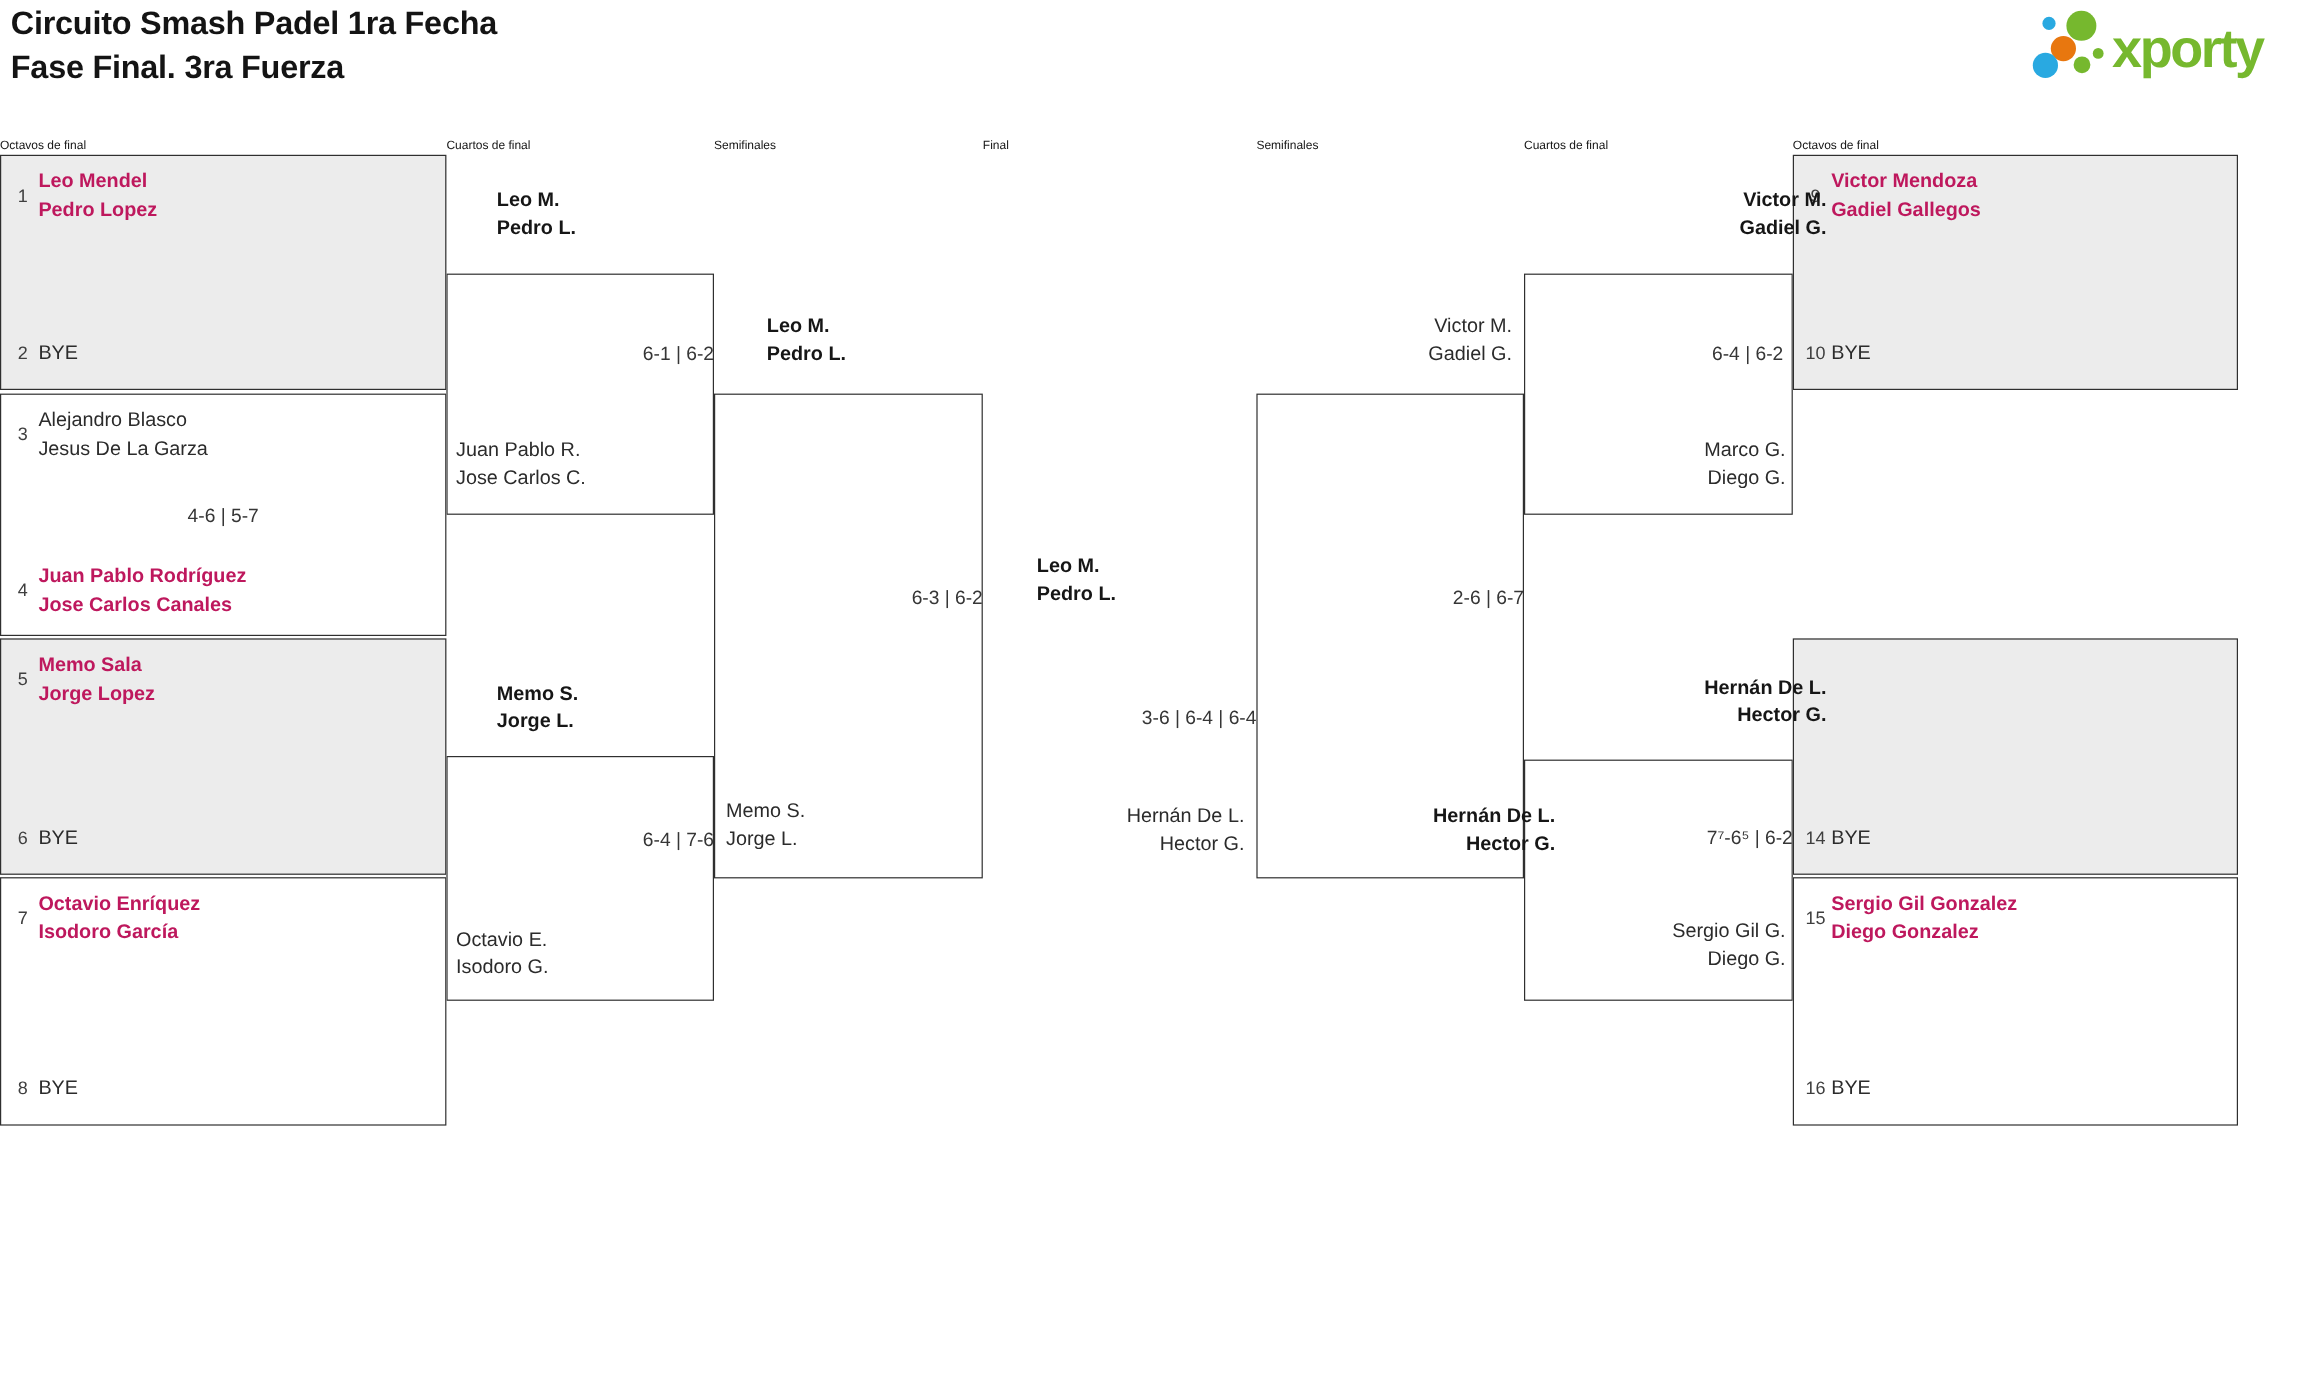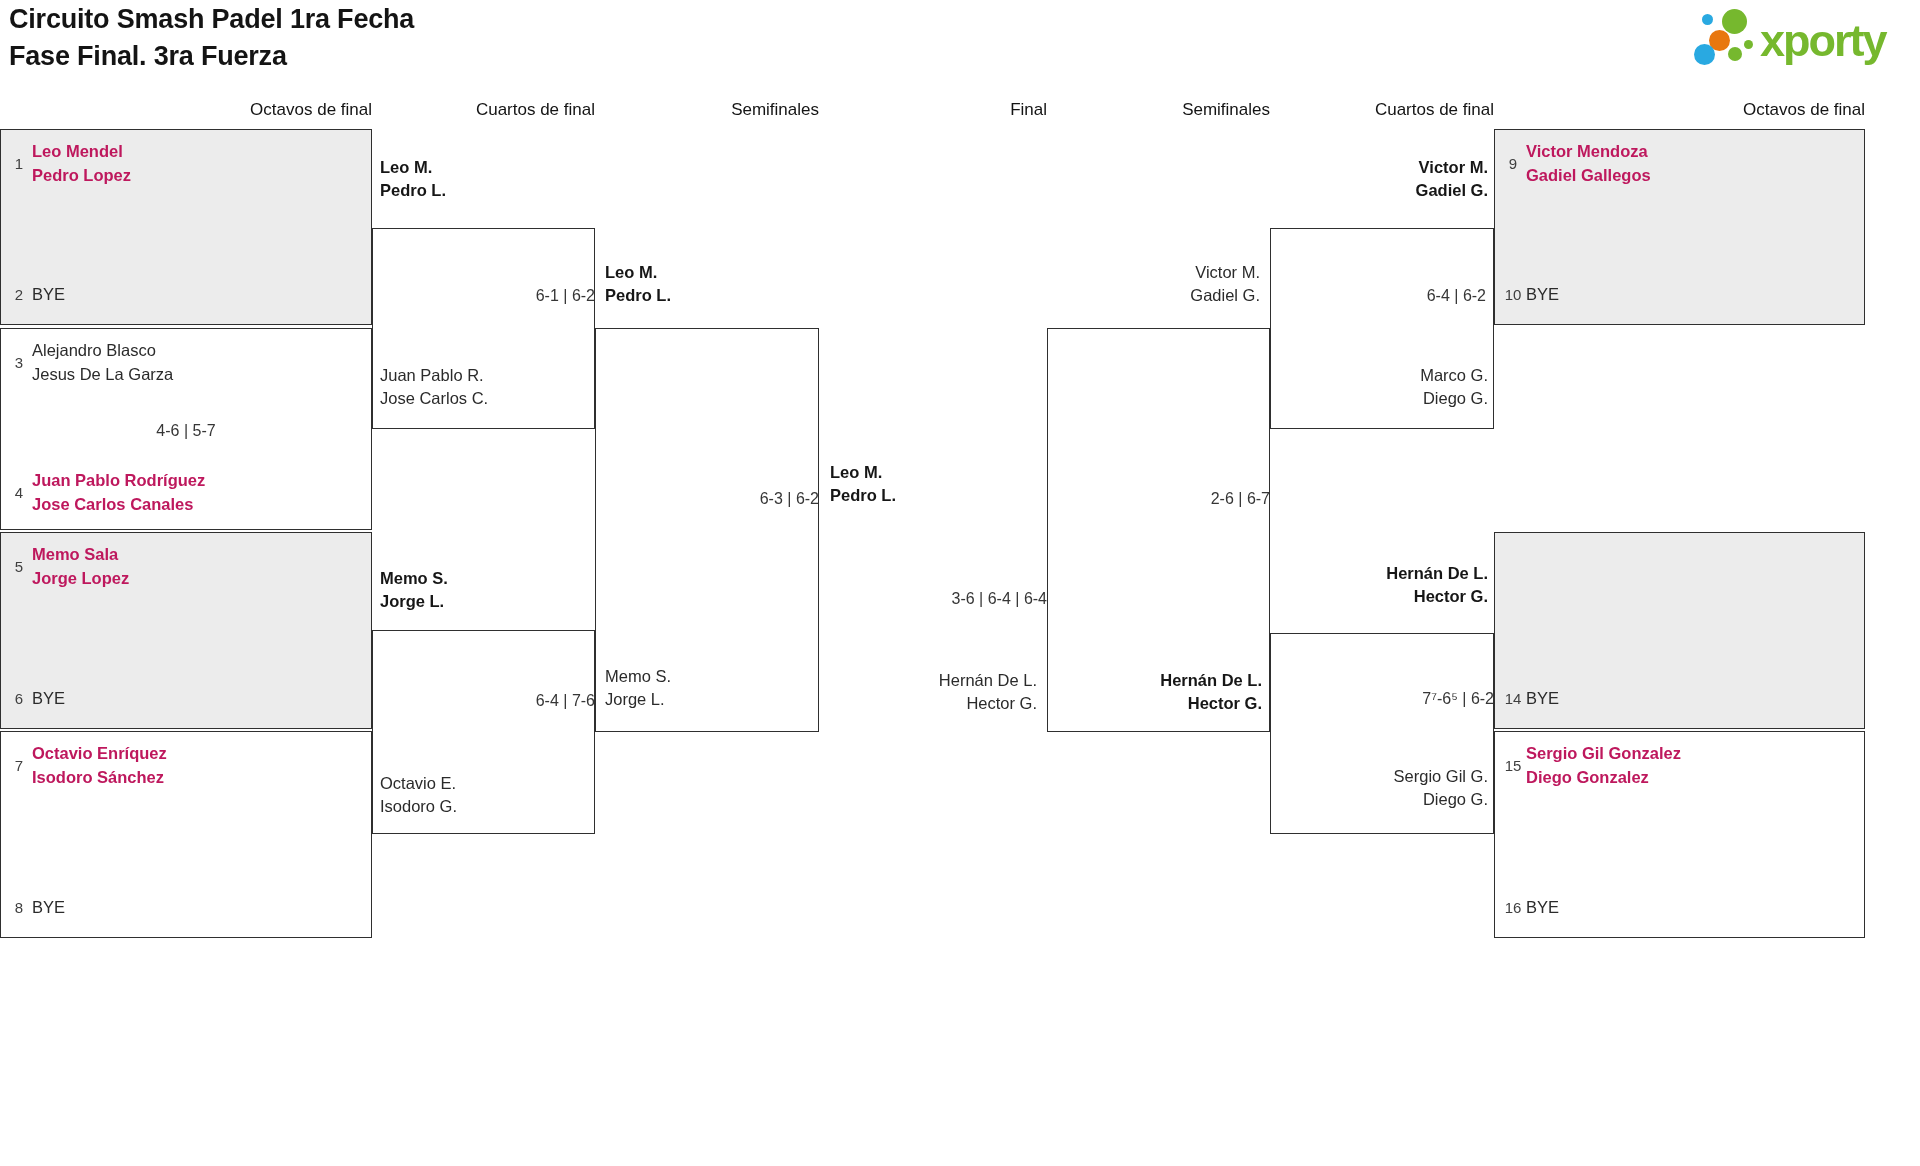--- a/index.html
+++ b/index.html
@@ -1,33 +1,33 @@
 <!DOCTYPE html>
 <html><head>
 <meta charset="utf-8">
 <style>
   html,body{margin:0;padding:0;background:#fff;}
   #stage{position:relative;width:1920px;height:1166px;background:#ffffff;overflow:hidden;
          font-family:"Liberation Sans","DejaVu Sans",sans-serif;}
   .title{position:absolute;left:9px;top:1px;font-size:27px;line-height:37px;font-weight:700;
          color:#141414;letter-spacing:-0.2px;}
-  .rh{position:absolute;top:100px;text-align:right;font-size:17px;color:#141414;}
+  .rh{position:absolute;top:116px;text-align:left;font-size:10px;color:#141414;}
   .obox{position:absolute;border:1px solid #2f2f2f;background:#ffffff;box-sizing:border-box;}
   .obox.shade{background:#ececec;}
   .rect{position:absolute;border:1px solid #2f2f2f;box-sizing:border-box;background:transparent;}
   .prow{position:absolute;left:0;right:0;display:flex;align-items:center;padding-left:9px;}
   .prow.top{top:9px;}
   .prow.botnames{bottom:13px;}
   .prow.botbye{bottom:18px;}
   .seed{width:18px;min-width:18px;text-align:center;font-size:15px;color:#3f3f3f;margin-right:4px;}
   .pn{font-size:16.5px;line-height:24px;color:#2b2b2b;}
   .pn.w{font-weight:700;color:#be185d;}
   .mscore{position:absolute;left:0;right:0;top:93px;text-align:center;font-size:16px;color:#363636;}
   .flabel{position:absolute;font-size:16.5px;line-height:23px;color:#2b2b2b;}
-  .flabel.w{font-weight:700;color:#161616;}
+  .flabel.w{font-weight:700;color:#161616;margin-left:34px;}
   .flabel.r{text-align:right;width:200px;}
   .fscore{position:absolute;text-align:right;font-size:16px;line-height:20px;color:#363636;margin-top:16px;}
   .logo{position:absolute;left:1692px;top:6px;width:228px;height:64px;cursor:pointer;}
   .dot{position:absolute;border-radius:50%;}
   .logoword{position:absolute;left:68px;top:10px;font-size:45px;line-height:50px;font-weight:700;
             letter-spacing:-2px;color:#76b82e;}
 </style>
 </head>
 <body>
 
@@ -111,21 +111,21 @@
           <div>BYE</div>
         </div>
     </div>
   </div>
 
   <div class="obox" style="left:0;top:731px;width:372px;height:207px">
     <div class="prow top">
       <span class="seed">7</span>
       <div class="pn w">
           <div>Octavio Enríquez</div>
-                        <div>Isodoro Sánchez</div>
+                        <div>Isodoro García</div>
         </div>
     </div>
     <div class="prow botbye">
       <span class="seed">8</span>
       <div class="pn">
           <div>BYE</div>
         </div>
     </div>
   </div>
 

